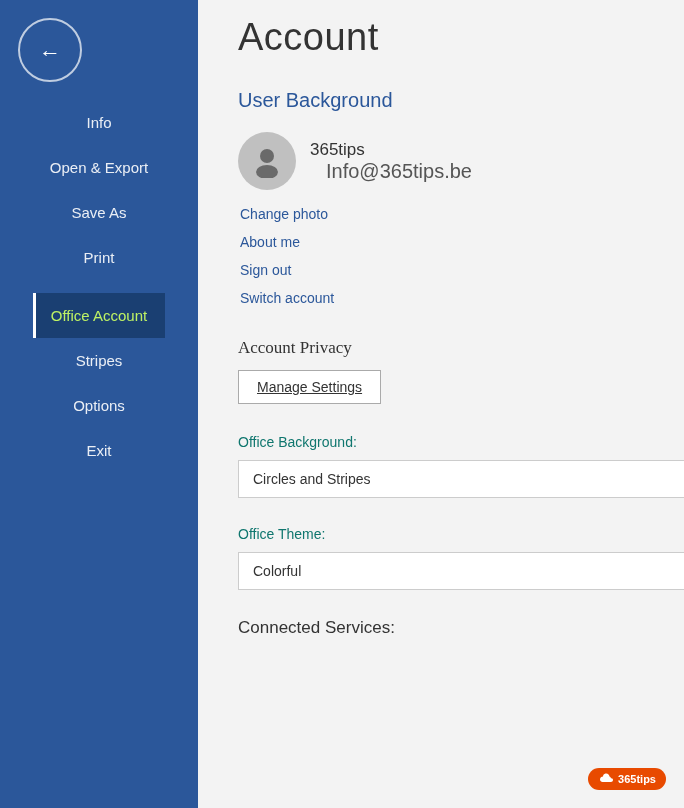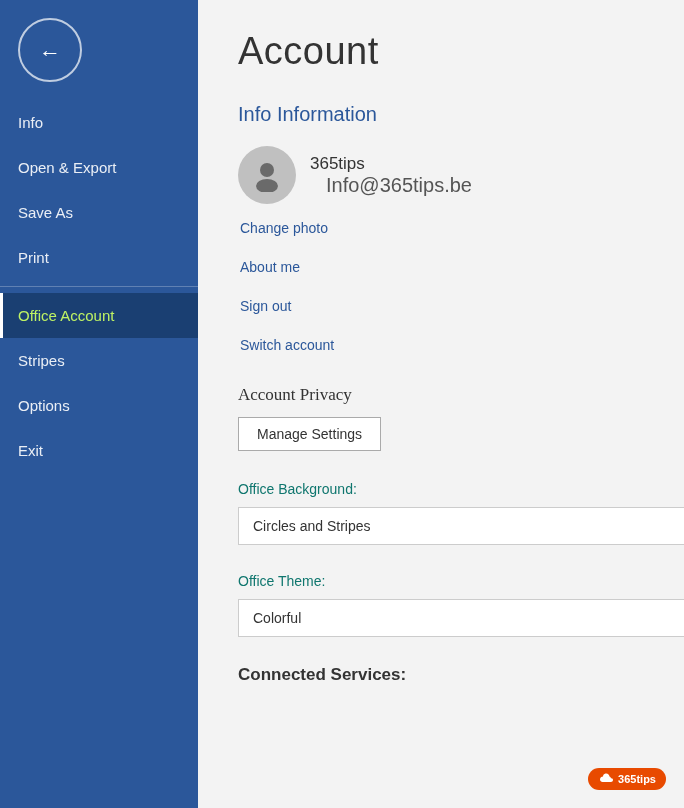--- a/index.html
+++ b/index.html
@@ -41,20 +41,21 @@
     .back-arrow {
       font-size: 22px;
       color: white;
       line-height: 1;
     }
 
     .sidebar-nav {
       display: flex;
       flex-direction: column;
       flex: 1;
+      align-items: center;
     }
 
     .sidebar-item {
       padding: 14px 18px;
       color: rgba(255,255,255,0.9);
       font-size: 15px;
       cursor: pointer;
       position: relative;
       white-space: nowrap;
     }
@@ -80,21 +81,21 @@
       background: rgba(255,255,255,0.25);
       margin: 6px 0;
     }
 
     
     .main-content {
       flex: 1;
       background: #f3f3f3;
       height: 808px;
       overflow-y: auto;
-      padding: 30px 40px 30px 40px;
+      padding: 16px 40px 30px 40px;
     }
 
     .page-title {
       font-size: 38px;
       font-weight: 300;
       color: #333;
       margin-bottom: 30px;
       letter-spacing: 0.5px;
     }
 
@@ -136,21 +137,21 @@
 
     .user-email {
       font-size: 20px;
       color: #555;
       margin-left: 16px;
     }
 
     .user-links {
       display: flex;
       flex-direction: column;
-      gap: 23px;
+      gap: 12px;
       margin-bottom: 32px;
       margin-left: 2px;
     }
 
     .user-link {
       color: #2b579a;
       font-size: 14px;
       cursor: pointer;
       text-decoration: none;
       display: inline-block;
@@ -166,20 +167,21 @@
 
     .manage-btn {
       border: 1px solid #aaa;
       background: white;
       padding: 8px 18px;
       font-size: 14px;
       cursor: pointer;
       color: #333;
       margin-bottom: 30px;
       display: inline-block;
+      text-decoration: underline;
     }
 
     .field-label {
       font-size: 14px;
       color: #0f766e;
       font-weight: 400;
       margin-bottom: 10px;
     }
 
     .field-box {
@@ -188,21 +190,21 @@
       padding: 10px 14px;
       font-size: 14px;
       color: #333;
       width: 463px;
       margin-bottom: 28px;
     }
 
     .connected-services-title {
       font-size: 17px;
       color: #333;
-      font-weight: 700;
+      font-weight: 400;
     }
 
     
     .watermark {
       position: fixed;
       bottom: 18px;
       right: 18px;
       z-index: 100;
     }
 
@@ -253,21 +255,21 @@
     </div>
     <div class="sidebar-item">
       <span>Exit</span>
     </div>
   </nav>
 </div>
 
 <div class="main-content">
   <h1 class="page-title">Account</h1>
 
-  <h2 class="section-title">Info Information</h2>
+  <h2 class="section-title">User Background</h2>
 
   <div class="user-info-row">
     <div class="avatar-circle">
 
       <svg width="34" height="34" viewBox="0 0 34 34" fill="none" xmlns="http://www.w3.org/2000/svg">
         <circle cx="17" cy="12" r="7" fill="#6a6a6a"></circle>
         <ellipse cx="17" cy="28" rx="11" ry="7" fill="#6a6a6a"></ellipse>
       </svg>
     </div>
     <div class="user-text">

